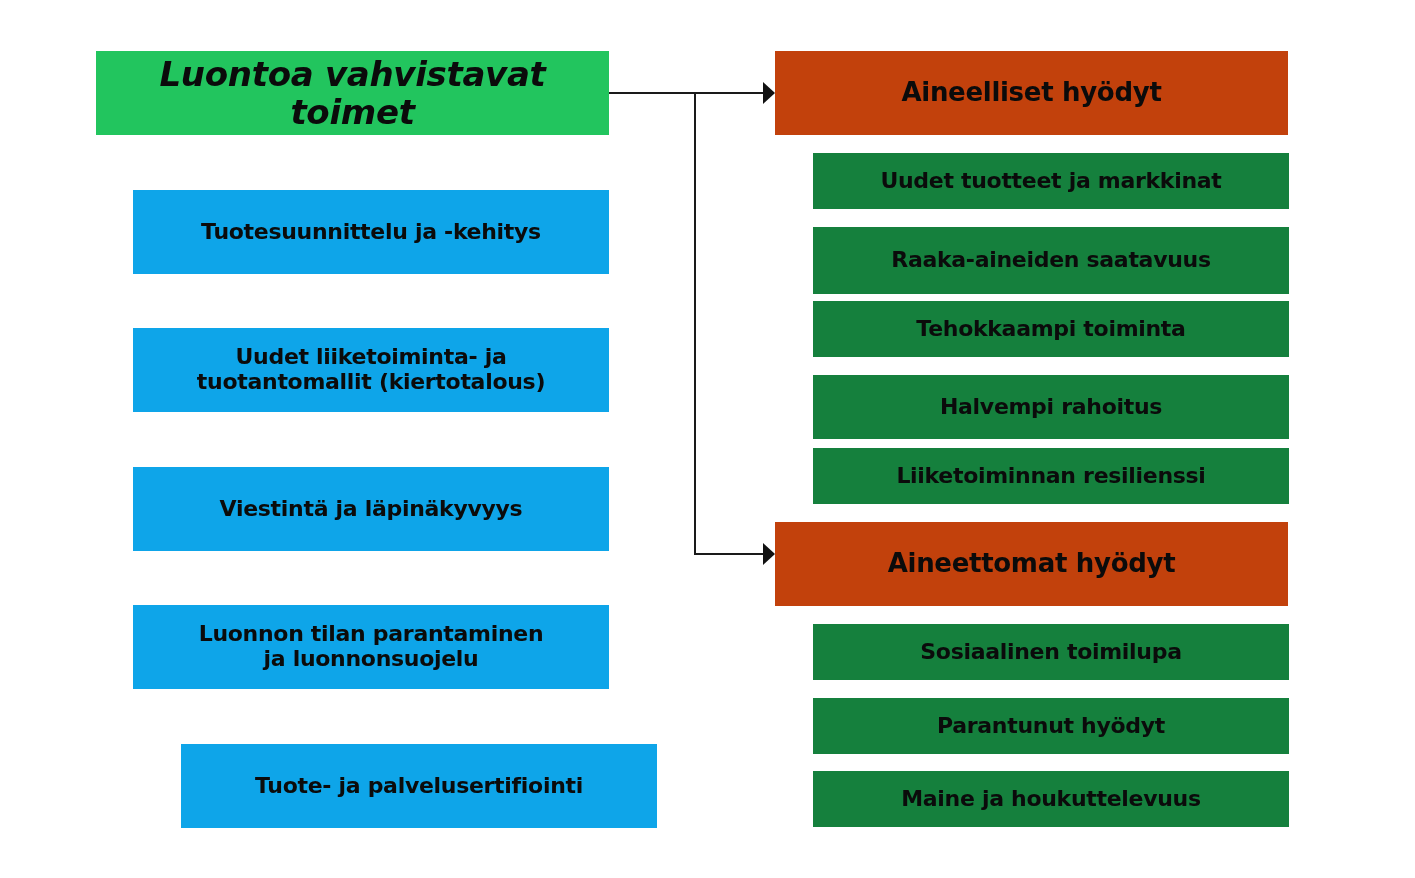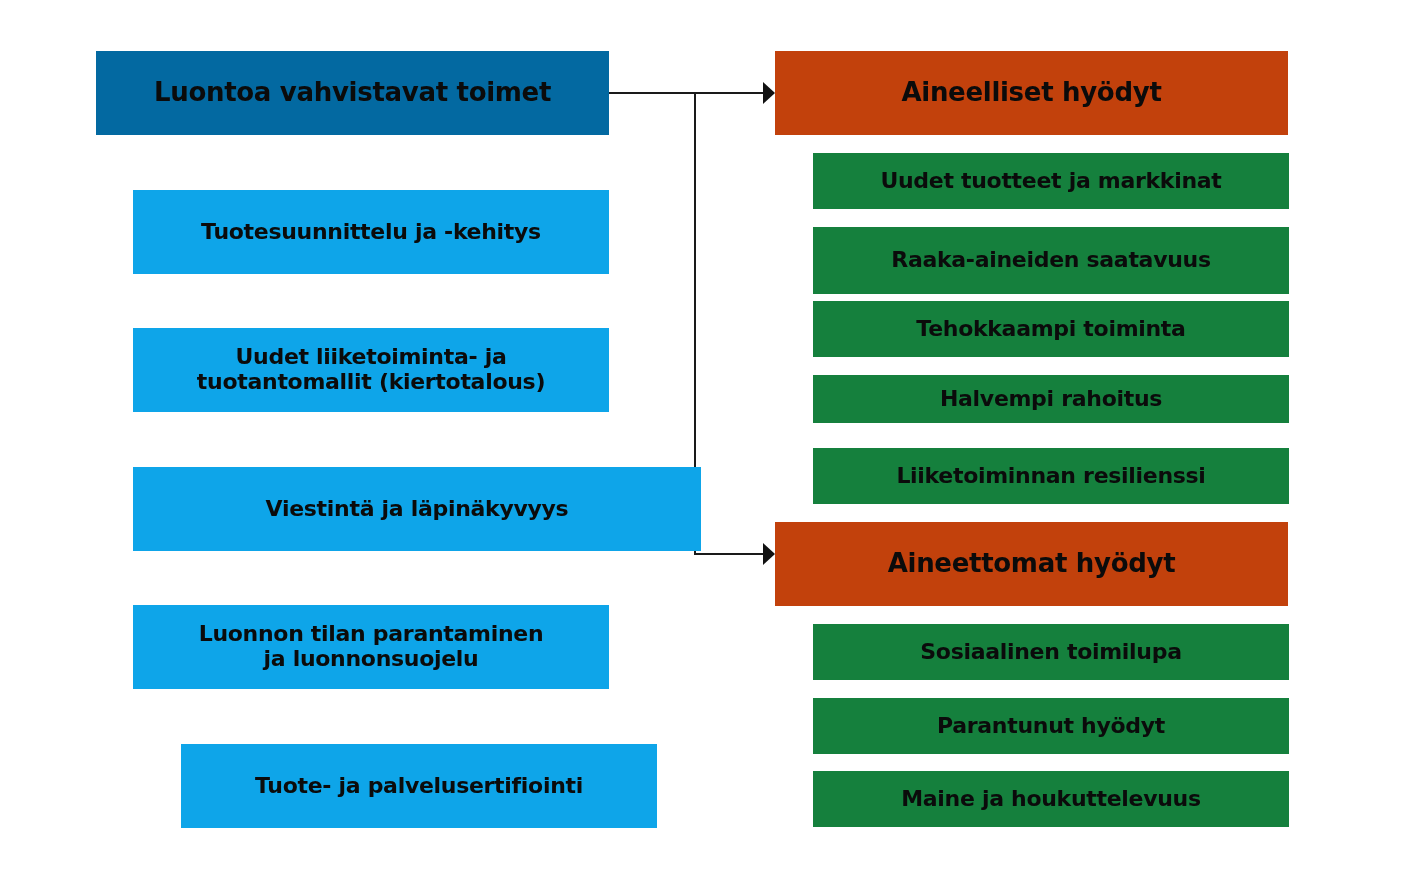--- a/index.html
+++ b/index.html
@@ -1,21 +1,21 @@
 <!DOCTYPE html>
 <html><head>
 <meta charset="utf-8">
 <style>
   html, body { margin:0; padding:0; background:#ffffff; }
   body { width:1415px; height:878px; position:relative; overflow:hidden;
          font-family:"DejaVu Sans", sans-serif; }
   .box { position:absolute; display:flex; align-items:center; justify-content:center;
          text-align:center; font-weight:bold; color:#0b0b0b; box-sizing:border-box;
          line-height:1.12; letter-spacing:-0.3px; }
-  .main { background:#0369a1; font-size:26px; }
+  .main { background:#22c55e; font-size:34px;font-style:italic; }
   .head { background:#c2410c; font-size:26px; }
   .left { background:#0ea5e9; font-size:22px; }
   .sub  { background:#15803d; font-size:22px; }
   svg.conn { position:absolute; left:0; top:0; }
 </style>
 </head>
 <body>
 
 <svg class="conn" width="1415" height="878">
   <line x1="609" y1="93" x2="765" y2="93" stroke="#1a1a1a" stroke-width="2"></line>
@@ -28,21 +28,21 @@
 <div class="box main" style="left:96px;top:51px;width:513px;height:84px;">
   <span>Luontoa vahvistavat toimet</span>
 </div>
 
 <div class="box left" style="left:133px;top:190px;width:476px;height:84px;">
   <span>Tuotesuunnittelu ja -kehitys</span>
   </div>
 <div class="box left" style="left:133px;top:328px;width:476px;height:84px;white-space:pre-line;">
   <span style="white-space:pre-line;">Uudet liiketoiminta- ja
 tuotantomallit (kiertotalous)</span></div>
-<div class="box left" style="left:133px;top:467px;width:568px;height:84px;">
+<div class="box left" style="left:133px;top:467px;width:476px;height:84px;">
   <span>Viestintä ja läpinäkyvyys</span>
   </div>
 <div class="box left" style="left:133px;top:605px;width:476px;height:84px;">
   <span style="white-space:pre-line;">Luonnon tilan parantaminen
 ja luonnonsuojelu</span>
   </div>
 <div class="box left" style="left:133px;top:744px;width:476px;height:84px;margin-left:48px;">
   <span>Tuote- ja palvelusertifiointi</span>
   </div>
 
@@ -51,21 +51,21 @@
   </div>
 <div class="box sub" style="left:813px;top:153px;width:476px;height:56px;">
   <span>Uudet tuotteet ja markkinat</span>
   </div>
 <div class="box sub" style="left:813px;top:227px;width:476px;height:67px;">
   <span>Raaka-aineiden saatavuus</span>
   </div>
 <div class="box sub" style="left:813px;top:301px;width:476px;height:56px;">
   <span>Tehokkaampi toiminta</span>
   </div>
-<div class="box sub" style="left:813px;top:375px;width:476px;height:48px;">
+<div class="box sub" style="left:813px;top:375px;width:476px;height:64px;">
   <span>Halvempi rahoitus</span>
   </div>
 <div class="box sub" style="left:813px;top:448px;width:476px;height:56px;">
   <span>Liiketoiminnan resilienssi</span>
   </div>
 
 <div class="box head" style="left:775px;top:522px;width:513px;height:84px;">
   <span>Aineettomat hyödyt</span>
   </div>
 <div class="box sub" style="left:813px;top:624px;width:476px;height:56px;">

